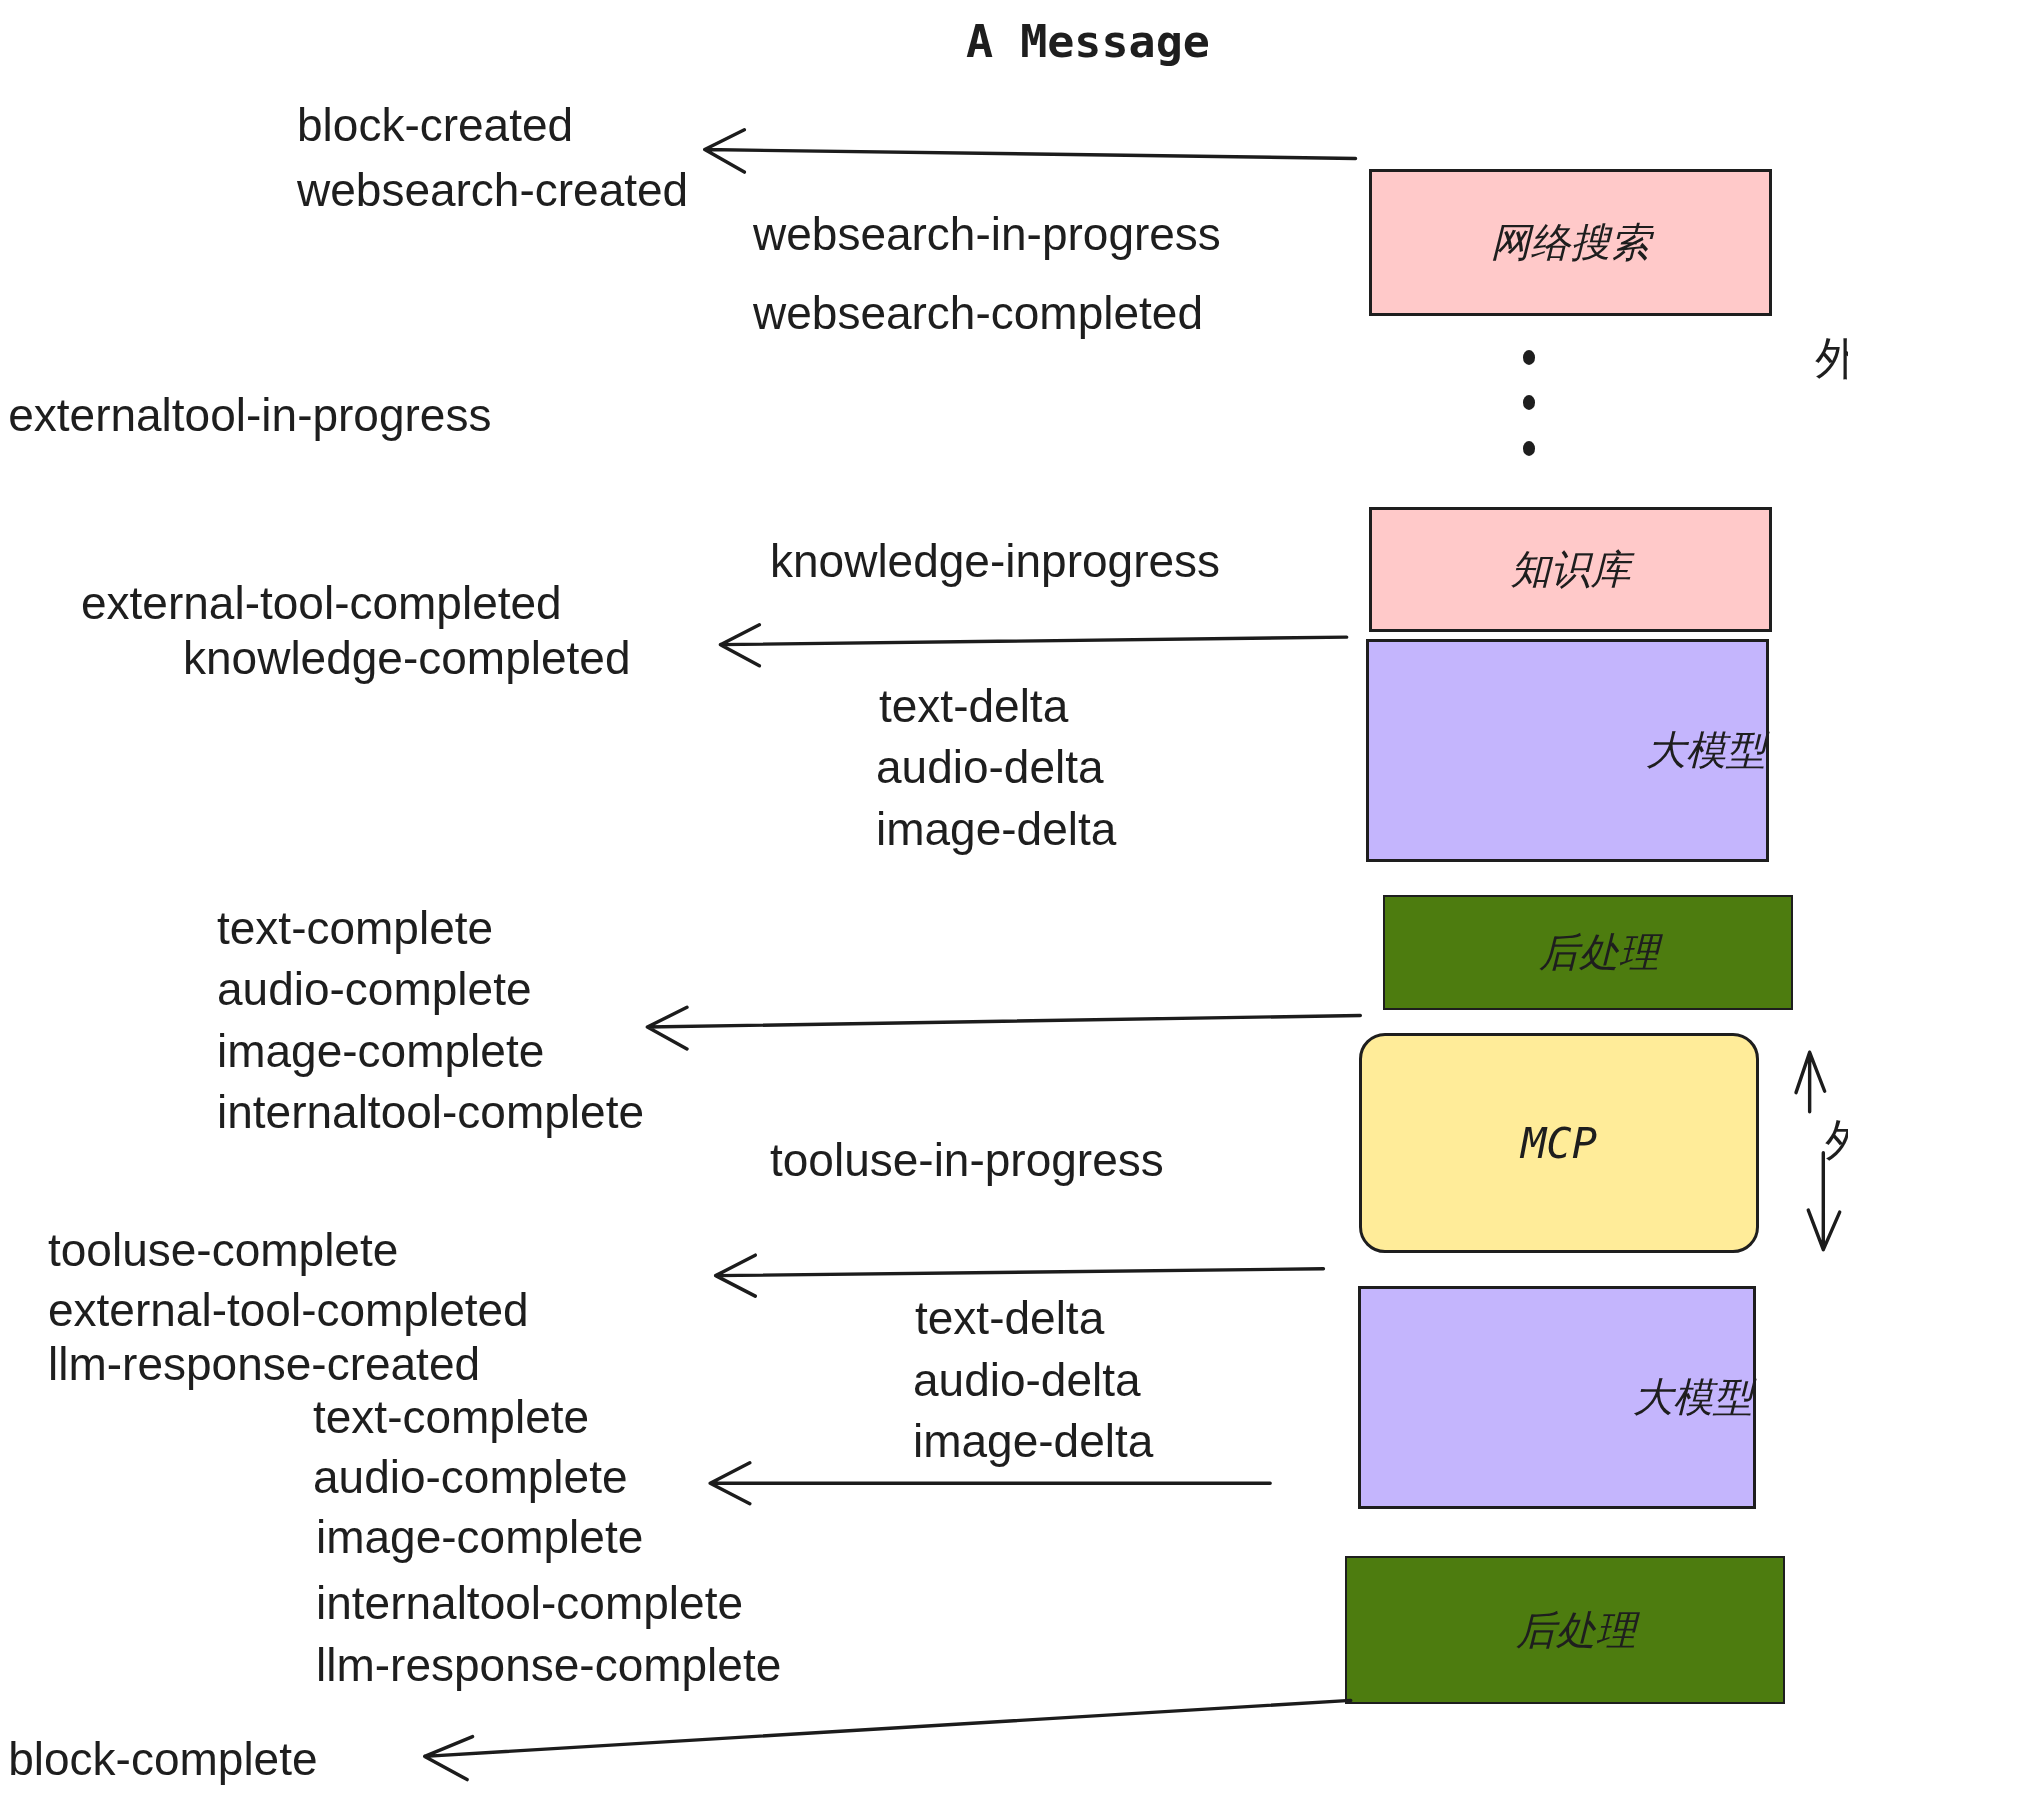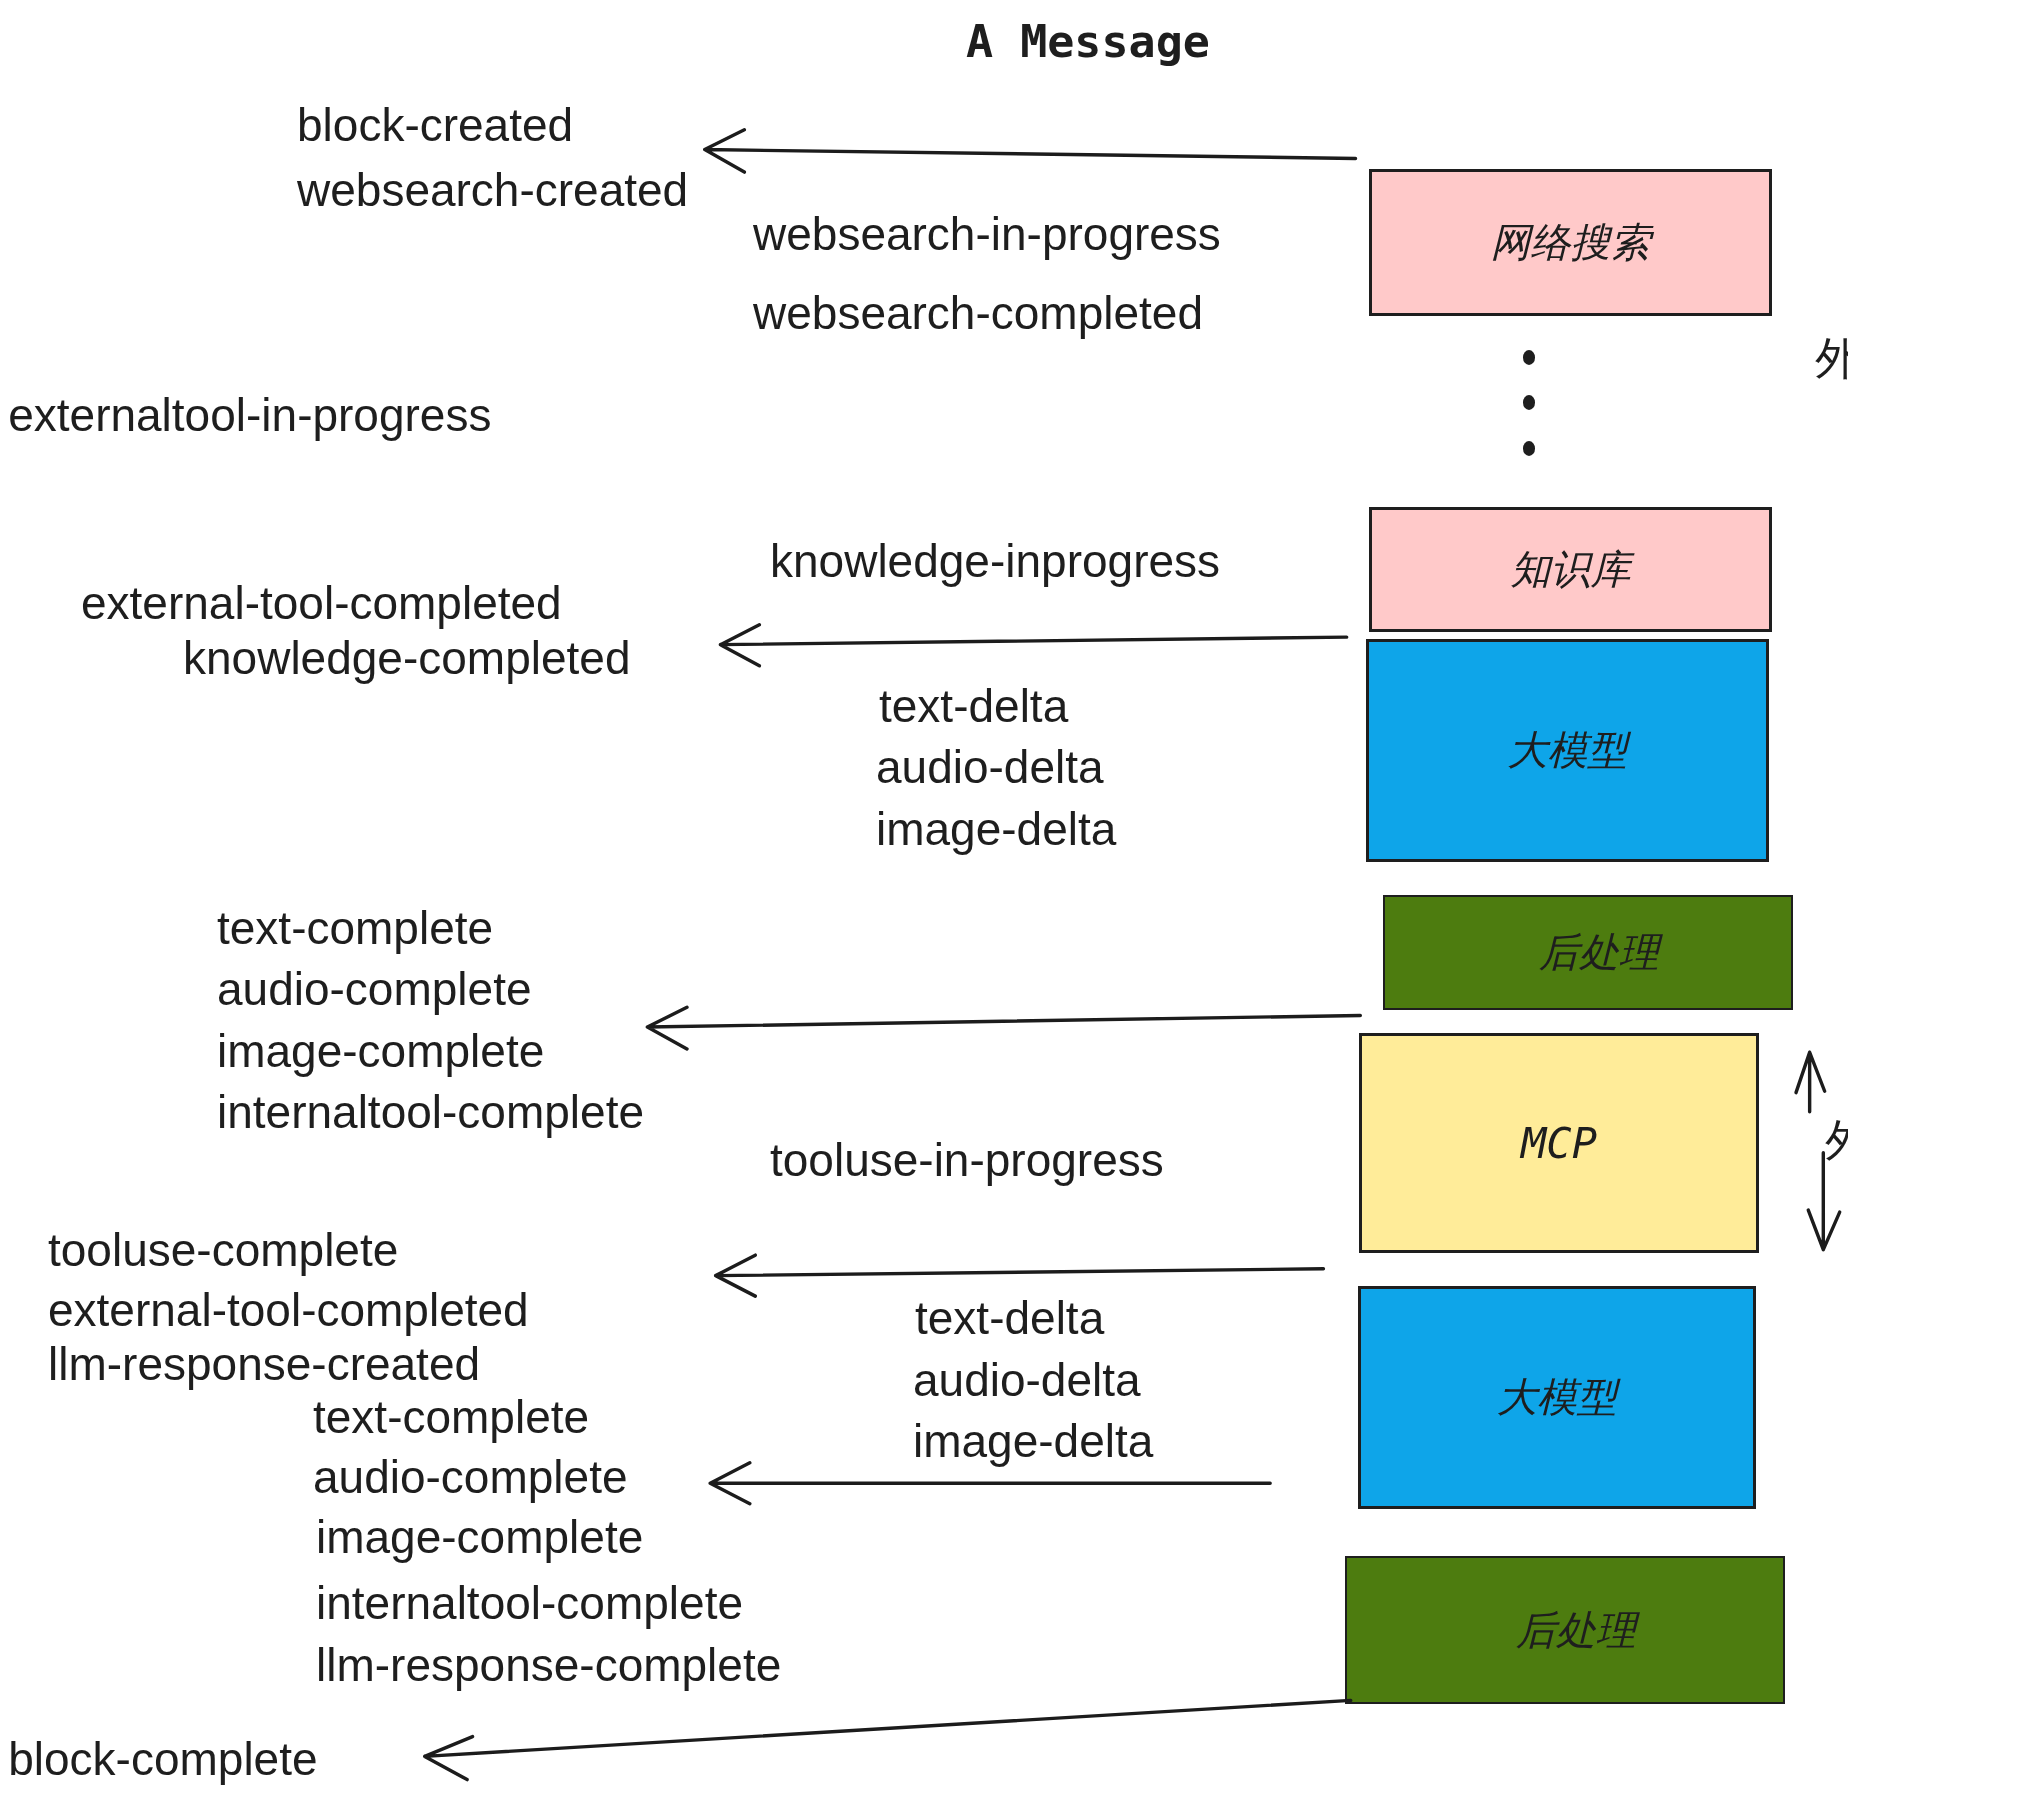--- a/index.html
+++ b/index.html
@@ -6,22 +6,22 @@
   #canvas{position:relative;width:1848px;height:1796px;background:#ffffff;overflow:hidden;
           font-family:"DejaVu Sans Mono","Liberation Mono",monospace;color:#1e1e1e;}
   .ev{position:absolute;font-family:Liberation Sans, sans-serif;
       font-size:46px;line-height:1.05;color:#1e1e1e;white-space:nowrap;}
   .title{position:absolute;font-family:"DejaVu Sans Mono","Liberation Mono",monospace;
       font-size:45px;font-weight:bold;color:#1e1e1e;white-space:nowrap;}
   .box{position:absolute;box-sizing:border-box;border:3.4px solid #1e1e1e;
        display:flex;align-items:center;justify-content:center;
        font-family:"Liberation Sans",sans-serif;font-size:40px;color:#1e1e1e;white-space:nowrap;font-style:italic;}
   .box.pink{background:#ffc9c9;}
-  .box.green{background:#0ea5e9;}
-  .box.yellow{background:#ffec99;}
+  .box.green{background:#c4b5fd;justify-content:flex-end;}
+  .box.yellow{background:#ffec99;border-radius:26px;}
   .box.white{background:#4d7c0f;border-width:2.7px;padding-left:22px;}
   .box.mono-label{font-family:"DejaVu Sans Mono","Liberation Mono",monospace;font-size:42px;}
   .cjk-note{position:absolute;font-family:"Liberation Sans",sans-serif;font-size:45px;
        color:#1e1e1e;white-space:nowrap;}
   .dot{position:absolute;width:12.3px;height:15px;border-radius:50%;background:#1e1e1e;}
   svg.overlay{position:absolute;left:0;top:0;width:2035px;height:1796px;pointer-events:none;}
   svg.overlay path{fill:none;stroke:#1c1c1c;stroke-width:5;stroke-linecap:round;stroke-linejoin:round;}
 </style>
 </head>
 <body>

